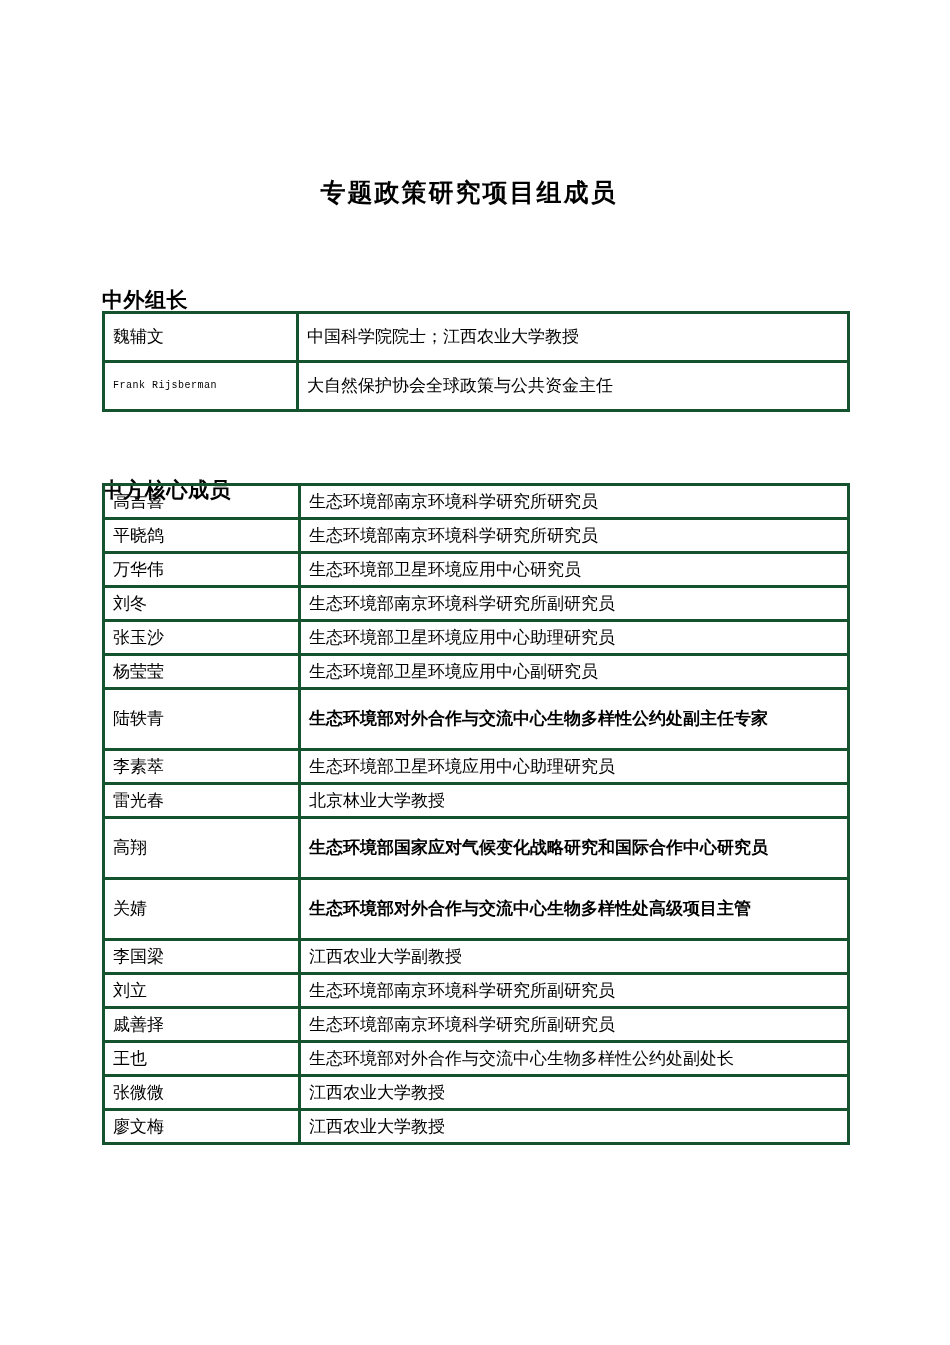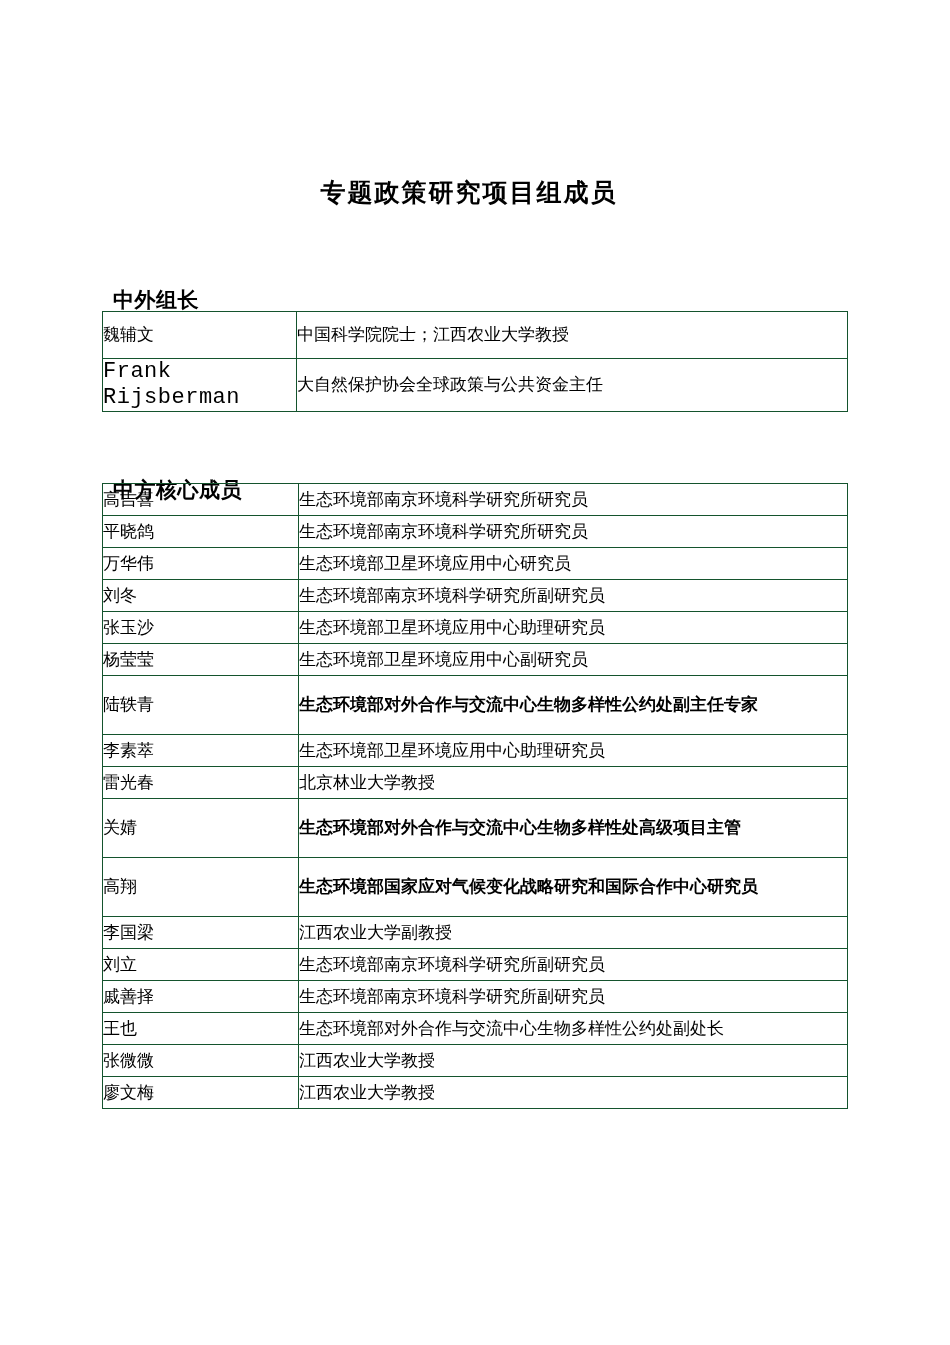--- a/index.html
+++ b/index.html
@@ -42,51 +42,50 @@
   
   .section-heading {
     position: absolute;
     left: 102px;
     font-family: "Liberation Sans", "DejaVu Sans", sans-serif;
     font-weight: bold;
     font-size: 21px;
     line-height: 28px;
     letter-spacing: 0.5px;
     white-space: nowrap;
-    margin-left: 11px;
   }
   #heading-leaders { top: 269px; }
   #heading-core    { top: 459px; }
 
   
   .tbl {
     position: absolute;
     left: 102px;
     border-collapse: collapse;
     table-layout: fixed;
     width: 745px;
     font-family: "Liberation Serif", "DejaVu Serif", serif;
     font-size: 17px;
   }
   .tbl td {
-    border: 1px solid #14532d;
-    padding: 0 0;
+    border: 3px solid #14532d;
+    padding: 0 8px;
     vertical-align: middle;
     line-height: 26px;
     word-break: break-word;
   }
   .tbl col.c-name { width: 194px; }
   .tbl col.c-role { width: 551px; }
 
   
   #table-leaders { top: 311px; }
   #table-leaders td { height: 46px; }
   #table-leaders td.name-mono {
     font-family: "Liberation Mono", "DejaVu Sans Mono", monospace;
-    font-size: 22px;
+    font-size: 10px;
     letter-spacing: 0.5px;
   }
 
   
   #table-core { top: 483px; }
   #table-core col.c-name { width: 196px; }
   #table-core col.c-role { width: 549px; }
   #table-core td {
     height: 29px;
     padding-top: 1px;
@@ -159,27 +158,27 @@
         </tr>
       <tr>
           <td class="name">李素萃</td>
           <td class="role">生态环境部卫星环境应用中心助理研究员</td>
         </tr>
       <tr>
           <td class="name">雷光春</td>
           <td class="role">北京林业大学教授</td>
         </tr>
       <tr class="two-line">
+          <td class="name">高翔</td>
+          <td class="role">生态环境部国家应对气候变化战略研究和国际合作中心研究员</td>
+        </tr>
+      <tr class="two-line">
           <td class="name">关婧</td>
           <td class="role">生态环境部对外合作与交流中心生物多样性处高级项目主管</td>
         </tr>
-      <tr class="two-line">
-          <td class="name">高翔</td>
-          <td class="role">生态环境部国家应对气候变化战略研究和国际合作中心研究员</td>
-        </tr>
       <tr>
           <td class="name">李国梁</td>
           <td class="role">江西农业大学副教授</td>
         </tr>
       <tr>
           <td class="name">刘立</td>
           <td class="role">生态环境部南京环境科学研究所副研究员</td>
         </tr>
       <tr>
           <td class="name">戚善择</td>

